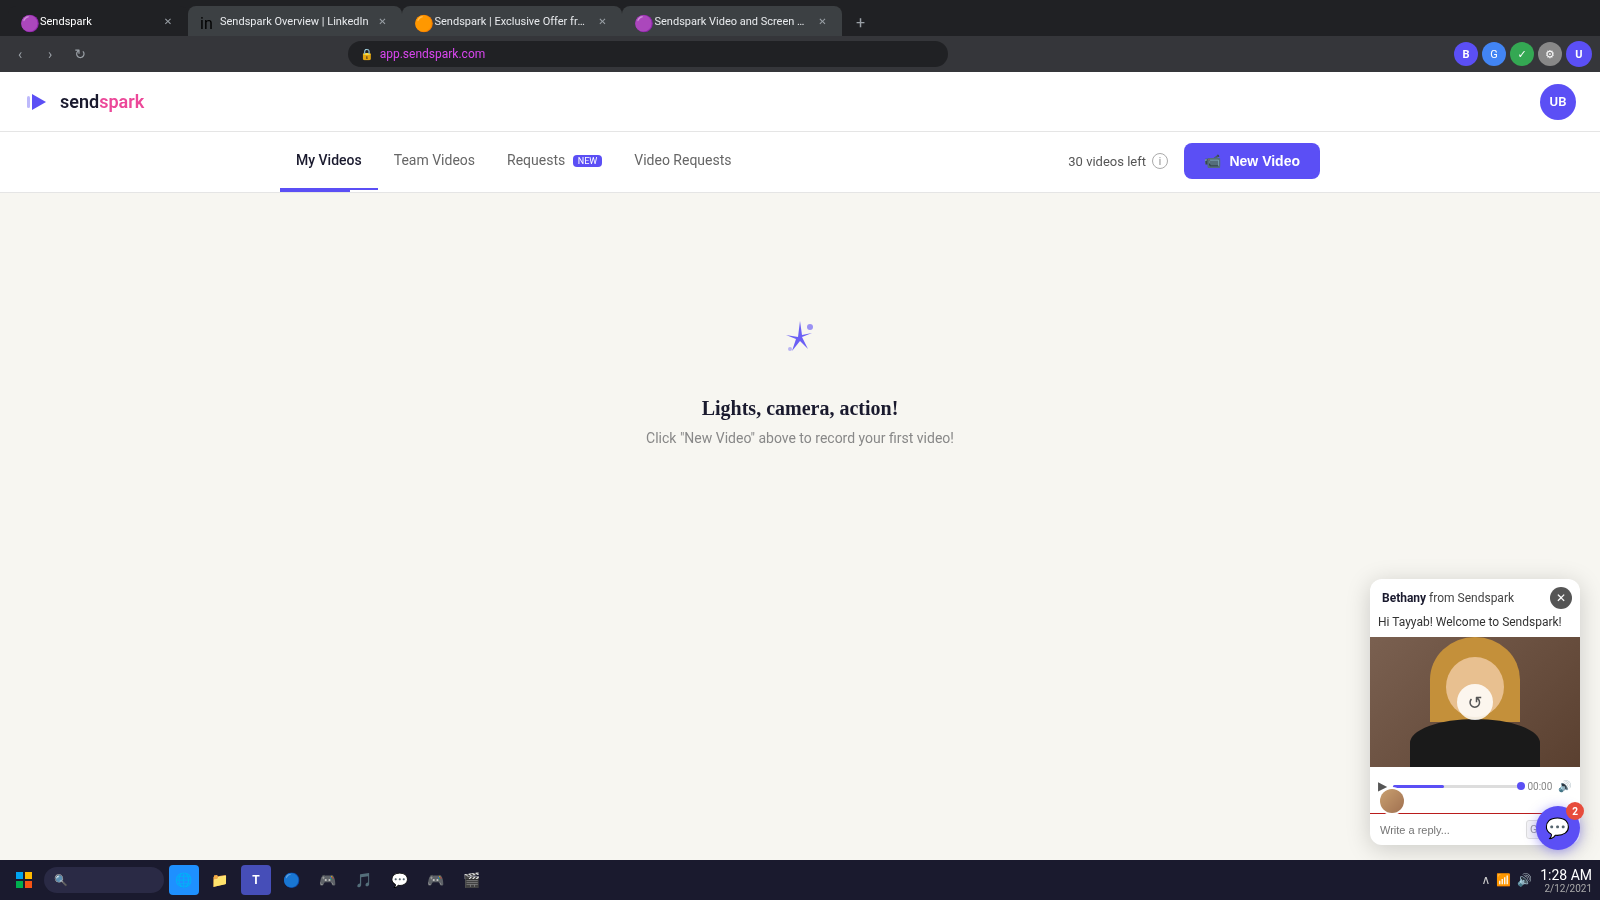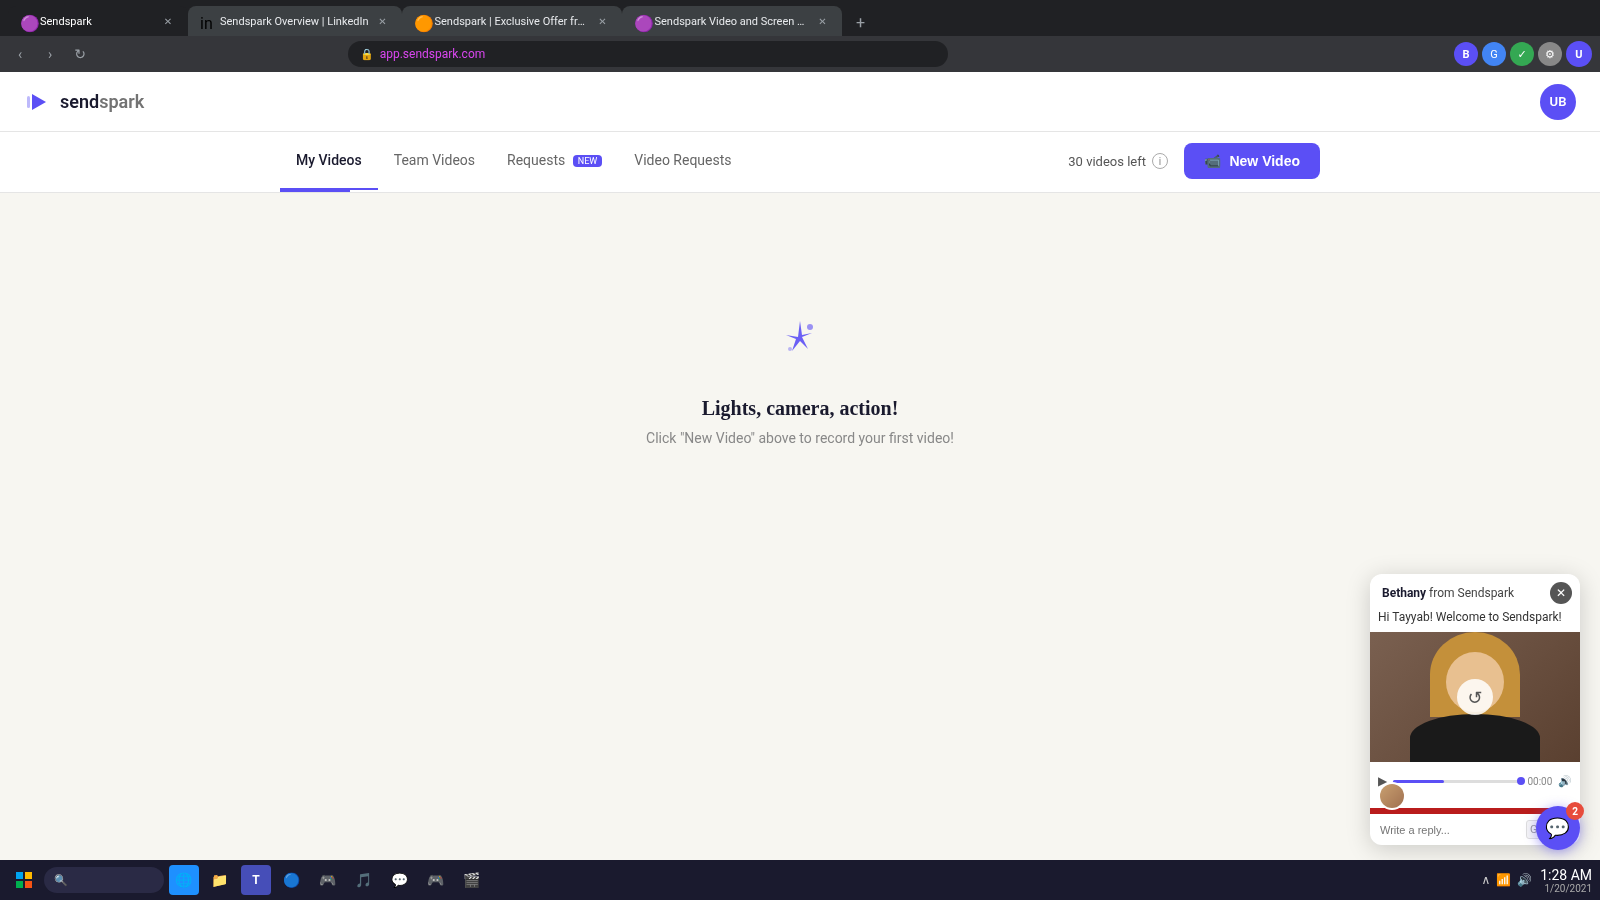--- a/index.html
+++ b/index.html
@@ -48,21 +48,21 @@
     .chat-sender { padding: 12px 12px 6px; font-size: 12px; color: #444; }
     .chat-sender strong { color: #1a1a2e; }
     .chat-message { padding: 4px 8px 8px; font-size: 12px; color: #333; }
     .replay-overlay { position: absolute; top: 50%; left: 50%; transform: translate(-50%, -50%); width: 36px; height: 36px; border-radius: 50%; background: rgba(255,255,255,0.85); display: flex; align-items: center; justify-content: center; font-size: 18px; color: #555; }
     .video-controls-bar { background: #fff; padding: 12px 8px; display: flex; align-items: center; gap: 6px; }
     .play-small { font-size: 12px; color: #555; cursor: pointer; }
     .progress-bar { flex: 1; height: 3px; background: #ddd; border-radius: 2px; position: relative; }
     .progress-fill { width: 40%; height: 100%; background: #5b4ff5; border-radius: 2px; }
     .progress-dot { width: 8px; height: 8px; border-radius: 50%; background: #5b4ff5; position: absolute; right: -4px; top: -2.5px; }
     .time-text { font-size: 10px; color: #888; }
-    .chat-reply-area { padding: 6px 10px; border-top: 6px solid #b91c1c; display: flex; align-items: center; gap: 4px; }
+    .chat-reply-area { padding: 6px 10px; border-top: 1px solid #b91c1c; display: flex; align-items: center; gap: 4px; }
     .reply-input { flex: 1; border: none; outline: none; font-size: 11px; color: #999; background: transparent; }
     .reply-actions { display: flex; align-items: center; gap: 4px; }
     .reply-action-btn { font-size: 11px; color: #999; cursor: pointer; padding: 2px 3px; border-radius: 3px; border: 1px solid #ddd; background: #f5f5f5; }
     .reply-emoji { font-size: 14px; cursor: pointer; }
 
     
     .chat-bubble-btn { position: fixed; bottom: 16px; right: 24px; width: 44px; height: 44px; border-radius: 50%; background: #5b4ff5; color: #fff; display: flex; align-items: center; justify-content: center; font-size: 20px; cursor: pointer; box-shadow: 0 2px 12px rgba(91,79,245,0.5); z-index: 101; }
     .chat-bubble-badge { position: absolute; top: -4px; right: -4px; width: 18px; height: 18px; background: #e74c3c; border-radius: 50%; color: #fff; font-size: 10px; font-weight: 700; display: flex; align-items: center; justify-content: center; }
 
     
@@ -128,21 +128,21 @@
     </div>
   </div>
 </div>
 
 <div class="app-header">
   <div class="logo">
     <svg class="logo-icon" viewBox="0 0 28 28" fill="none">
       <path d="M8 6L22 14L8 22V6Z" fill="#5b4ff5"></path>
       <rect x="3" y="8" width="3" height="12" rx="1.5" fill="#5b4ff5" opacity="0.4"></rect>
     </svg>
-    <span style="font-size:18px;font-weight:600;color:#1a1a2e;">send<span style="color:#737373;">spark</span></span>
+    <span style="font-size:18px;font-weight:600;color:#1a1a2e;">send<span style="color:#ec4899;">spark</span></span>
   </div>
   <div class="header-right">
     <div class="avatar">UB</div>
   </div>
 </div>
 
 <div style="background:#fff;border-bottom:1px solid #e5e5e5;">
   <div style="display:flex;align-items:center;padding:0 280px 0 280px;">
     <div class="nav-tab active">
       <span>My Videos</span>
@@ -274,16 +274,16 @@
     <span style="font-size:14px;">🎬</span>
   </div>
   <div class="taskbar-right">
     <div class="system-tray">
       <span class="tray-icon">∧</span>
       <span class="tray-icon">📶</span>
       <span class="tray-icon">🔊</span>
     </div>
     <div class="clock">
       <div class="clock-time">1:28 AM</div>
-      <div class="clock-date">1/20/2021</div>
+      <div class="clock-date">2/12/2021</div>
     </div>
   </div>
 </div>
 
 </body></html>

